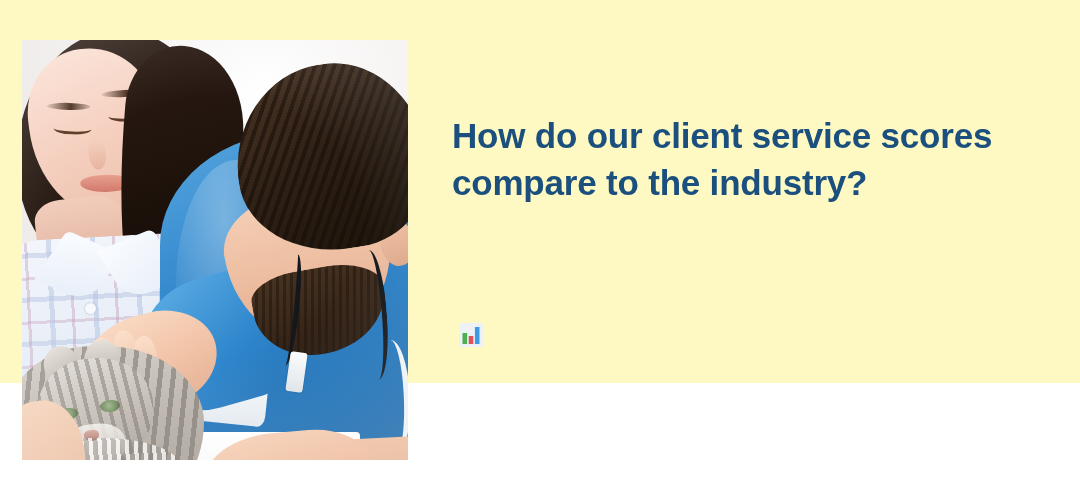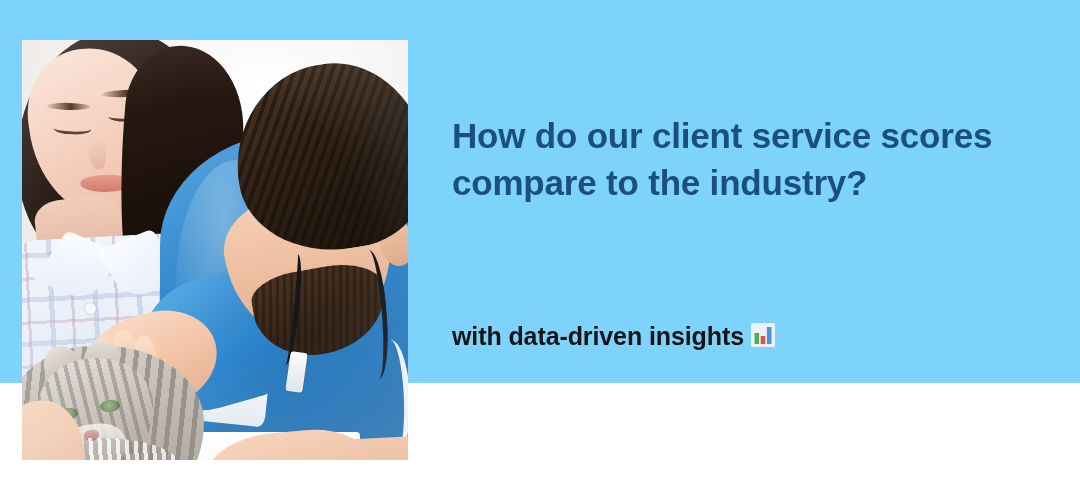--- a/index.html
+++ b/index.html
@@ -12,21 +12,21 @@
     height: 500px;
     background: #ffffff;
     font-family: "Liberation Sans", sans-serif;
     overflow: hidden;
   }
 
   .banner {
     position: relative;
     width: 1080px;
     height: 383px;
-    background: #7dd3fc;
+    background: #fef9c3;
     display: flex;
     align-items: flex-start;
   }
 
   
   .photo-wrap {
     position: absolute;
     left: 22px;
     top: 40px;
     width: 386px;
@@ -509,21 +509,21 @@
     </div>
   </div>
 
   <div class="copy">
 
     <h1 class="headline">How do our client service scores
 compare to the industry?</h1>
 
     <p class="subhead">
       <span class="subhead-line">
-        <span>with data-driven insights</span><span class="chart-emoji">
+        <span class="chart-emoji">
           <svg width="26" height="26" viewBox="0 0 26 26" aria-hidden="true">
             <rect x="1" y="1" width="24" height="24" rx="2" fill="#eef2f6"></rect>
             <rect x="4.5" y="11" width="4.6" height="11" fill="#4caf50"></rect>
             <rect x="10.7" y="14" width="4.6" height="8" fill="#e0525b"></rect>
             <rect x="16.9" y="5" width="4.6" height="17" fill="#3d9ae0"></rect>
           </svg>
         </span>
       </span>
     </p>
 

